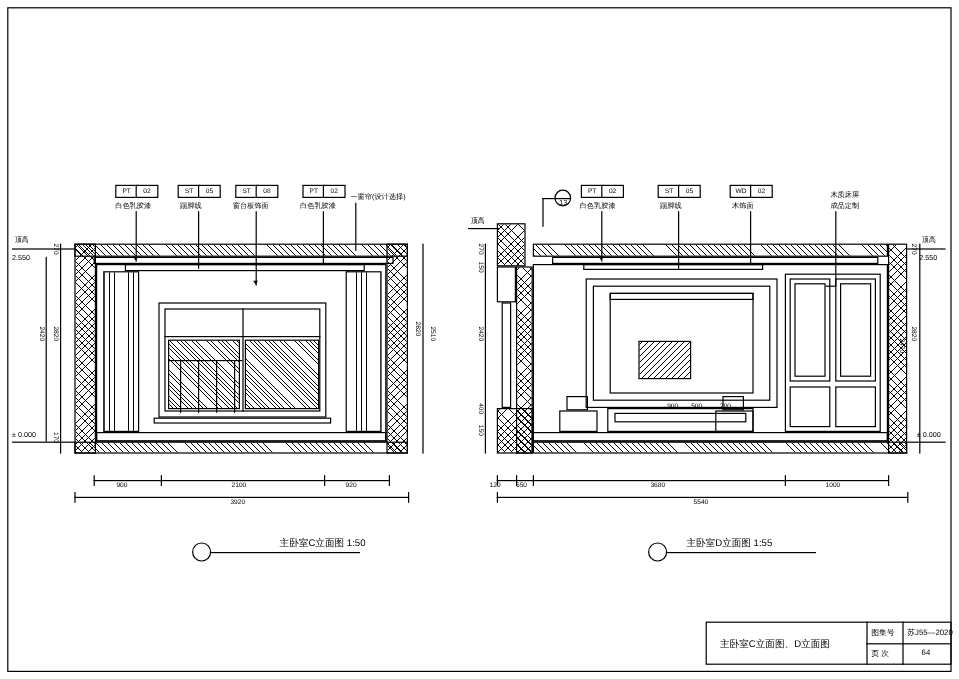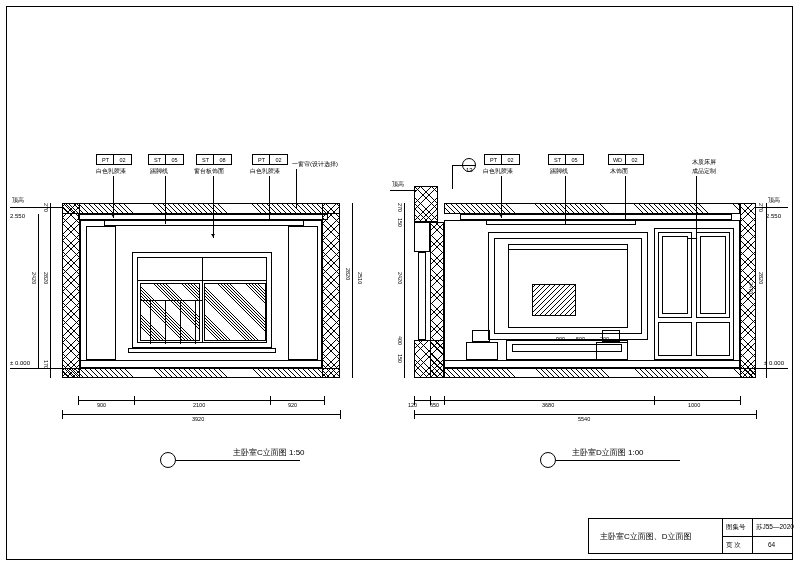--- a/index.html
+++ b/index.html
@@ -262,21 +262,21 @@
     <div class="ln" style="left:414px;top:410px;width:0.5px;height:9px;"></div>
     <div class="ln" style="left:756px;top:410px;width:0.5px;height:9px;"></div>
     <div class="dim" style="left:408px;top:402px;">120</div>
     <div class="dim" style="left:430px;top:402px;">650</div>
     <div class="dim" style="left:542px;top:402px;">3680</div>
     <div class="dim" style="left:688px;top:402px;">1000</div>
     <div class="dim" style="left:578px;top:416px;">5540</div>
 
     <div class="circ" style="left:540px;top:452px;width:16px;height:16px;"></div>
     <div class="ln" style="left:556px;top:460px;width:124px;height:0.6px;"></div>
-    <div class="title-ch" style="left:572px;top:447px;">主卧室D立面图 1:00</div>
+    <div class="title-ch" style="left:572px;top:447px;">主卧室D立面图 1:55</div>
   </div>
 
   <div>
     <div class="tb" style="left:588px;top:518px;width:205px;height:36px;"></div>
     <div class="ln" style="left:722px;top:518px;width:0.8px;height:36px;"></div>
     <div class="ln" style="left:722px;top:536px;width:71px;height:0.8px;"></div>
     <div class="ln" style="left:752px;top:518px;width:0.8px;height:36px;"></div>
     <div class="tbtxt" style="left:600px;top:531px;">主卧室C立面图、D立面图</div>
     <div class="tbtxt" style="left:726px;top:523px;font-size:6.5px;">图集号</div>
     <div class="tbtxt" style="left:756px;top:523px;font-size:6.5px;">苏J55—2020</div>

